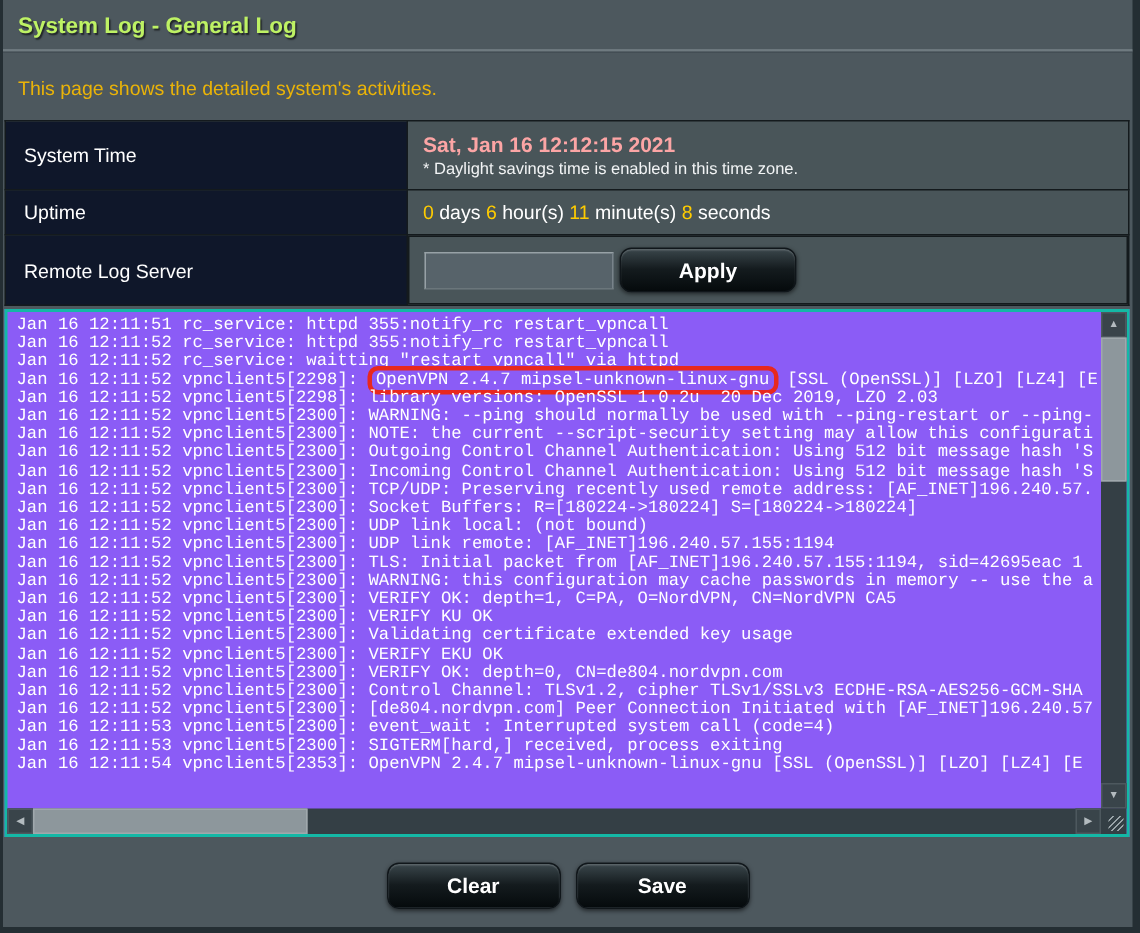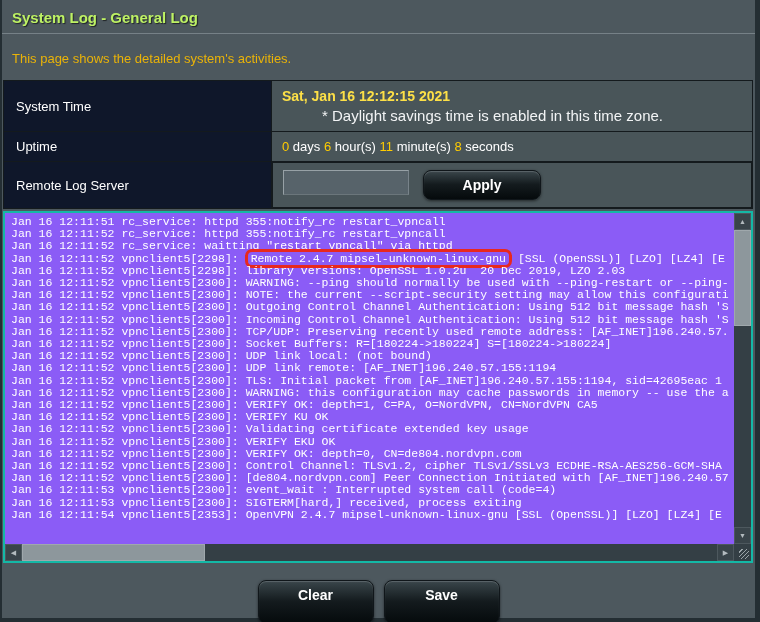--- a/index.html
+++ b/index.html
@@ -10,24 +10,24 @@
   
   .title { font-size:15px; font-weight:bold; color:#bef264; padding:9px 10px 7px 10px; text-shadow:1px 1px 1px rgba(0,0,0,.6); }
   .divider { height:2px; background:linear-gradient(#8a969b,#39434a); }
   .desc { font-size:13px; color:#eab308; padding:16px 10px 14px 10px; }
 
   
   .info-table { margin-left:1px; width:750px; border-collapse:collapse; border:1px solid #141a1d; }
   .info-table td { border:1px solid #141a1d; font-size:13px; }
   td.th { background:#0f172a; width:268px; padding:6px 6px 6px 12px; color:#ffffff; }
   td.val { background:#495559; padding:7px 10px; }
-  .sys-time-value { font-weight:bold; font-size:14px; color:#fde047; }
-  .sys-time-note { font-size:15px; color:#f2f4f5; margin-top:3px;margin-left:40px; }
+  .sys-time-value { font-weight:bold; font-size:14px; color:#fca5a5; }
+  .sys-time-note { font-size:11px; color:#f2f4f5; margin-top:3px; }
   .uptime-line .accent { color:#ffcc00; }
-  .remote-cell { display:flex; gap:14px; padding:6px 10px; }
+  .remote-cell { display:flex; align-items:center; gap:4px; padding:6px 10px; }
   .log-input { width:126px; height:25px; background:#57636a; border:1px solid #97a1a6; border-bottom-color:#6b767b; border-right-color:#78838a; color:#fff; font-size:13px; padding:0 4px; outline:none; }
   .btn { display:inline-block; color:#fff; font-weight:bold; font-size:14px; text-align:center;
          background:linear-gradient(#3a464b, #141b1e 48%, #050a0c);
          border:1px solid #10161a; border-radius:8px; cursor:pointer;
          box-shadow:0 1px 3px rgba(0,0,0,.55), inset 0 1px 1px rgba(255,255,255,.18); }
   .apply-btn { width:118px; height:30px; line-height:28px; }
 
   
   .log-panel { margin-left:1px; margin-top:2px; width:750px; height:352px; border:2px solid #14b8a6;
                background:#8b5cf6; display:grid; grid-template-columns:1fr 17px; grid-template-rows:1fr 17px; }
@@ -42,21 +42,21 @@
             color:#b3bbbf; font-size:7px; line-height:15px; text-align:center; cursor:pointer; }
   .v-thumb { height:96px; background:#8d979c; border:1px solid #9fa8ac; cursor:pointer; }
   .h-thumb { width:183px; background:#8d979c; border:1px solid #9fa8ac; cursor:pointer; }
   .sb-fill { flex:1; }
   .corner { background:#343f45; position:relative; cursor:nwse-resize; }
   .grip { position:absolute; right:2px; bottom:2px; width:10px; height:10px;
           background:repeating-linear-gradient(135deg, transparent 0 2px, #9aa4a8 2px 3px); }
 
   
   .footer { display:flex; justify-content:center; gap:10px; padding-top:17px; }
-  .footer .btn { width:116px; height:44px; line-height:29px; }
+  .footer .btn { width:116px; height:31px; line-height:29px; }
 </style>
 </head>
 <body>
 
 <div class="page">
 
   <div class="title">System Log - General Log</div>
   <div class="divider"></div>
   <div class="desc">This page shows the detailed system's activities.</div>
 
@@ -83,21 +83,21 @@
       </td>
     </tr>
   </tbody>
     </table>
 
   <div class="log-panel">
     <div class="log-text">
         <div class="log-line">Jan 16 12:11:51 rc_service: httpd 355:notify_rc restart_vpncall</div>
         <div class="log-line">Jan 16 12:11:52 rc_service: httpd 355:notify_rc restart_vpncall</div>
         <div class="log-line">Jan 16 12:11:52 rc_service: waitting "restart_vpncall" via httpd</div>
-        <div class="log-line">Jan 16 12:11:52 vpnclient5[2298]: <span class="hl-box">Remote 2.4.7 mipsel-unknown-linux-gnu</span> [SSL (OpenSSL)] [LZO] [LZ4] [E</div>
+        <div class="log-line">Jan 16 12:11:52 vpnclient5[2298]: <span class="hl-box">OpenVPN 2.4.7 mipsel-unknown-linux-gnu</span> [SSL (OpenSSL)] [LZO] [LZ4] [E</div>
         <div class="log-line">Jan 16 12:11:52 vpnclient5[2298]: library versions: OpenSSL 1.0.2u  20 Dec 2019, LZO 2.03</div>
         <div class="log-line">Jan 16 12:11:52 vpnclient5[2300]: WARNING: --ping should normally be used with --ping-restart or --ping-</div>
         <div class="log-line">Jan 16 12:11:52 vpnclient5[2300]: NOTE: the current --script-security setting may allow this configurati</div>
         <div class="log-line">Jan 16 12:11:52 vpnclient5[2300]: Outgoing Control Channel Authentication: Using 512 bit message hash 'S</div>
         <div class="log-line">Jan 16 12:11:52 vpnclient5[2300]: Incoming Control Channel Authentication: Using 512 bit message hash 'S</div>
         <div class="log-line">Jan 16 12:11:52 vpnclient5[2300]: TCP/UDP: Preserving recently used remote address: [AF_INET]196.240.57.</div>
         <div class="log-line">Jan 16 12:11:52 vpnclient5[2300]: Socket Buffers: R=[180224-&gt;180224] S=[180224-&gt;180224]</div>
         <div class="log-line">Jan 16 12:11:52 vpnclient5[2300]: UDP link local: (not bound)</div>
         <div class="log-line">Jan 16 12:11:52 vpnclient5[2300]: UDP link remote: [AF_INET]196.240.57.155:1194</div>
         <div class="log-line">Jan 16 12:11:52 vpnclient5[2300]: TLS: Initial packet from [AF_INET]196.240.57.155:1194, sid=42695eac 1</div>

